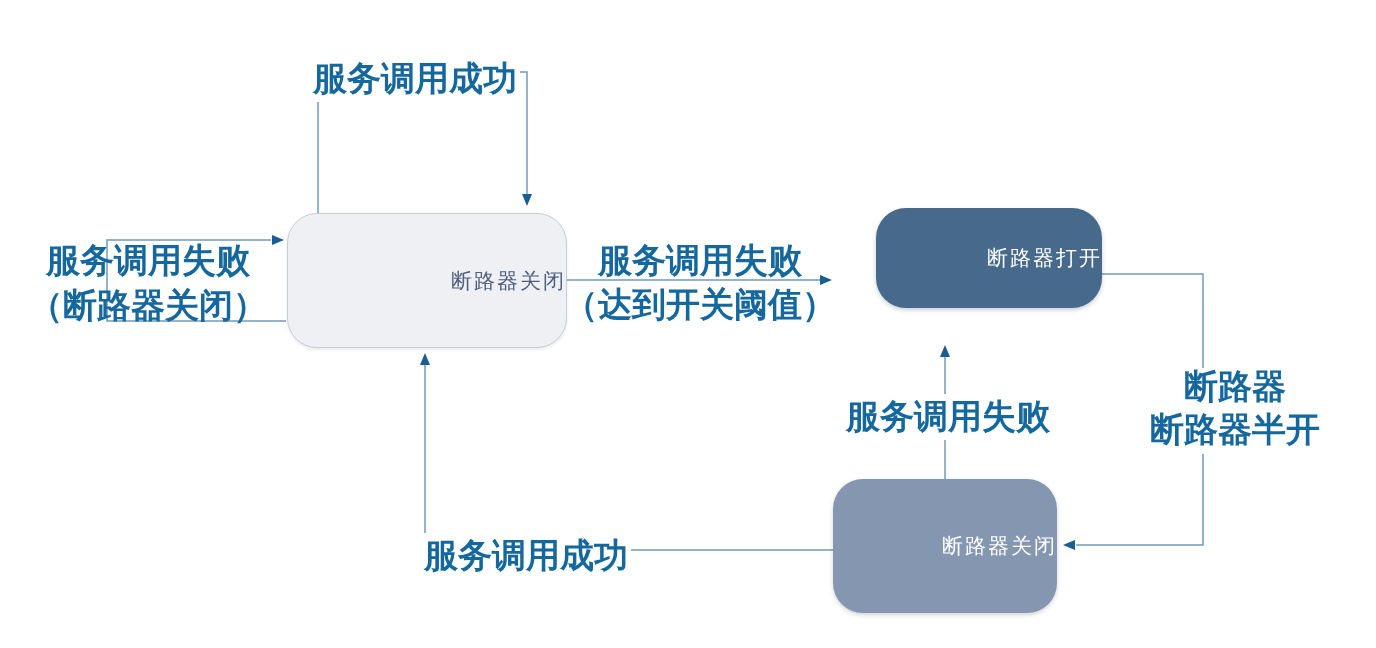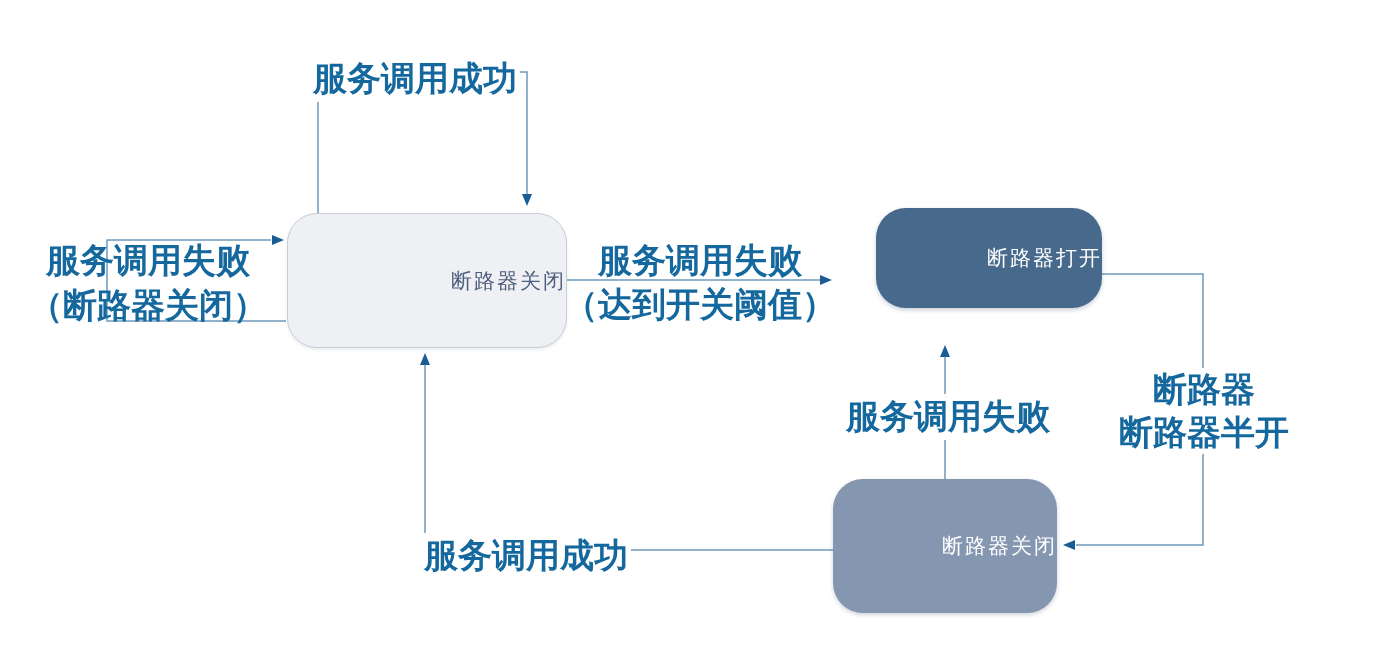--- a/index.html
+++ b/index.html
@@ -38,21 +38,21 @@
   }
   .edge-label{
     position:absolute; color:var(--label-text); font-size:34px; font-weight:600;
     text-align:center; white-space:nowrap; transform:translateX(-50%);
   }
   .bg-white{background:var(--background); padding:0 3px;}
   .two-line{line-height:45px;}
   .label-top{left:415px; top:56px;}
   .label-left{left:148px; top:238px; line-height:45px;}
   .label-mid{left:700px; top:238px; line-height:44px;}
-  .label-right{left:1204px; top:368px; line-height:43px;}
+  .label-right{left:1235px; top:368px; line-height:43px;font-family:Liberation Mono, monospace;}
   .label-half-fail{left:948px; top:394px;}
   .label-half-success{left:526px; top:533px;}
 </style>
 </head>
 <body>
 
 <div class="canvas">
 
   <svg class="edges" viewBox="0 0 1376 648">
 

